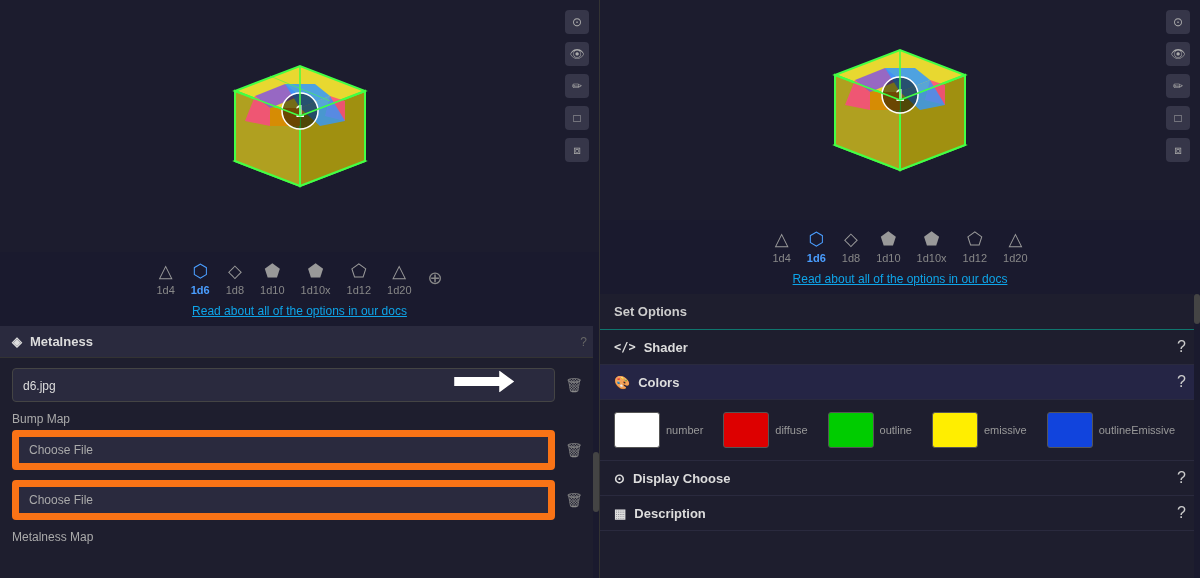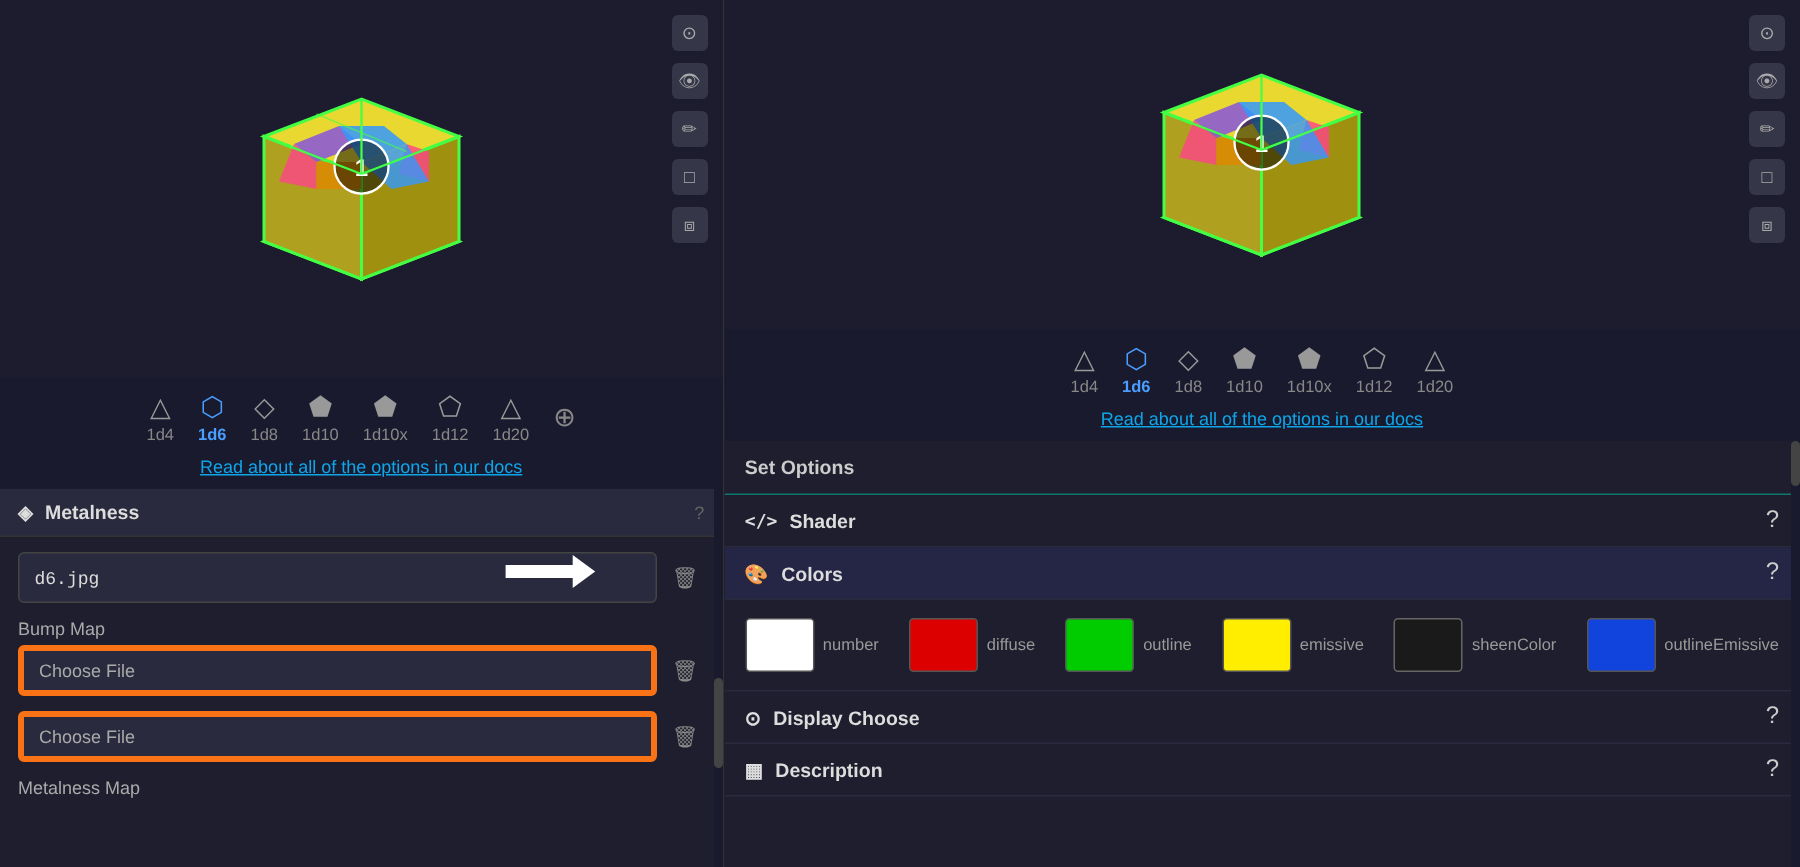--- a/index.html
+++ b/index.html
@@ -234,21 +234,21 @@
     .delete-icon {
       color: #888;
       cursor: pointer;
       font-size: 14px;
       padding: 4px;
     }
 
     .file-choose-btn {
       flex: 1;
       background: #2a2a3e;
-      border: 4px solid #f97316;
+      border: 7px solid #f97316;
       border-radius: 4px;
       padding: 6px 10px;
       font-size: 12px;
       color: #aaa;
       cursor: pointer;
     }
 
     
     .right-settings {
       flex: 1;
@@ -403,21 +403,21 @@
           <span>Metalness</span>
         </span>
         <span class="help-icon">?</span>
       </div>
 
       <div class="settings-content">
 
 
         <div class="field-group">
           <div class="file-input-row">
-            <div class="file-input-field" style="position:relative;height:34px;line-height:22px;font-family:Liberation Mono, monospace;">
+            <div class="file-input-field" style="position:relative;height:34px;line-height:22px;">
               <span>d6.jpg</span>
               <span class="arrow-indicator">
                 <span class="arrow-white"></span>
               </span>
             </div>
             <span class="delete-icon">🗑</span>
           </div>
         </div>
 
         <div class="field-group">
@@ -546,24 +546,20 @@
           </div>
           <div class="color-swatch-item">
             <div class="color-swatch" style="background:#00cc00;"></div>
             <span class="color-swatch-label">outline</span>
           </div>
           <div class="color-swatch-item">
             <div class="color-swatch" style="background:#ffee00;"></div>
             <span class="color-swatch-label">emissive</span>
           </div>
           <div class="color-swatch-item">
-            <div class="color-swatch" style="background:#1a1a1a;border:1px solid #666;"></div>
-            <span class="color-swatch-label">sheenColor</span>
-          </div>
-          <div class="color-swatch-item">
             <div class="color-swatch" style="background:#1144dd;"></div>
             <span class="color-swatch-label">outlineEmissive</span>
           </div>
         </div>
       </div>
 
       <div class="right-section-header">
         <span class="section-title">
           <span>⊙</span>
           <span>Display Choose</span>

